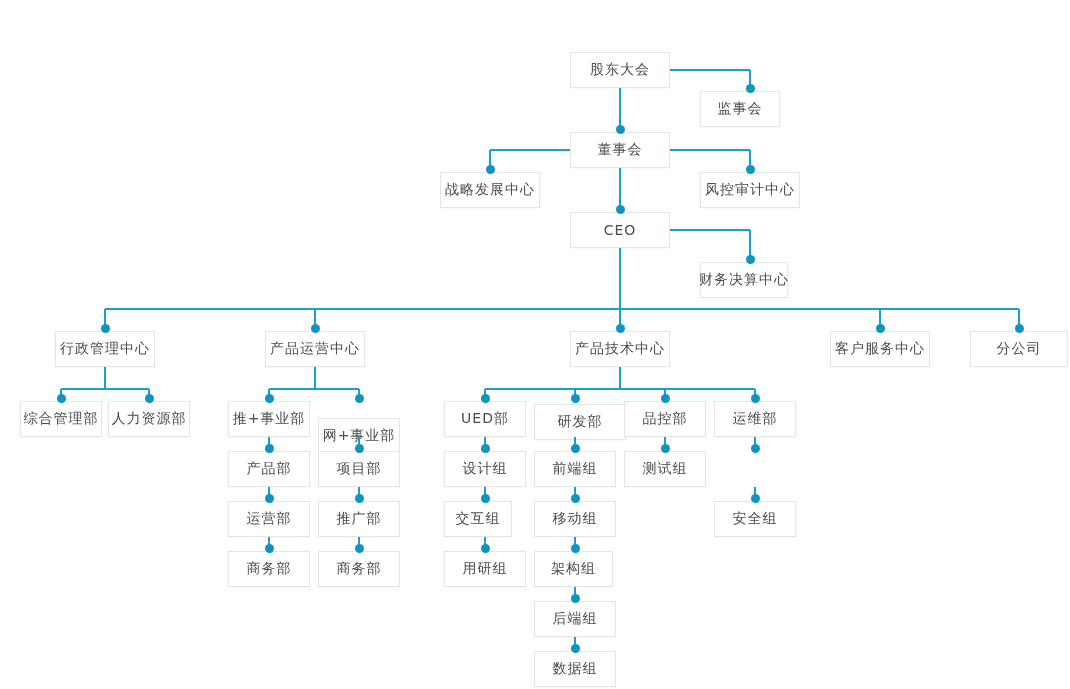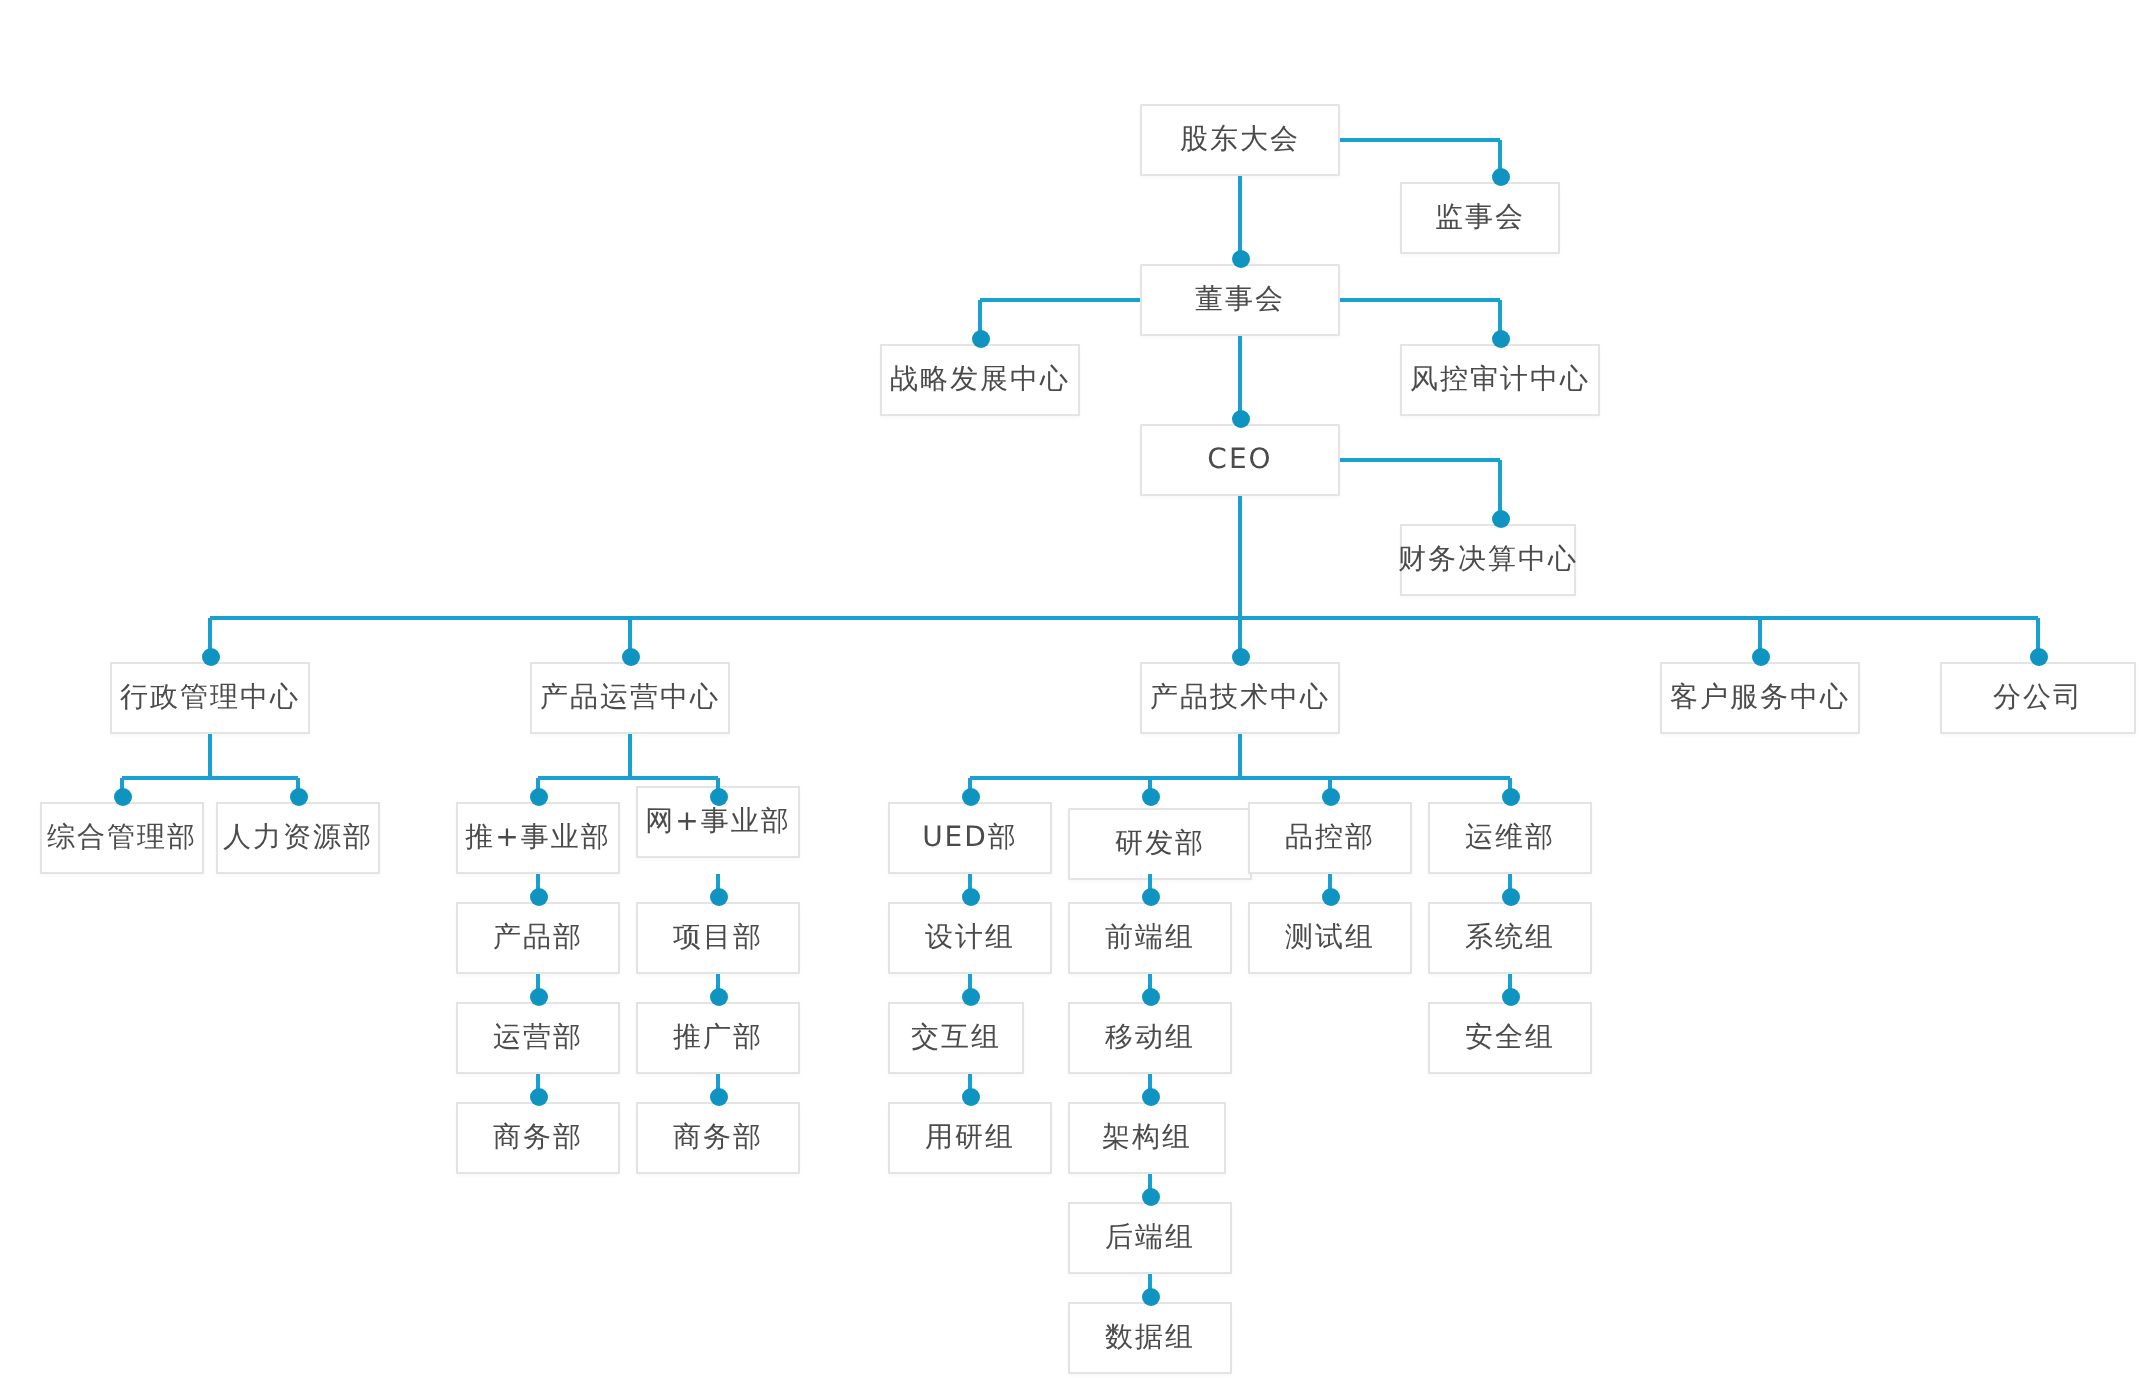--- a/index.html
+++ b/index.html
@@ -44,21 +44,21 @@
   <div class="node" style="left:55px;top:331px;width:100px">行政管理中心</div>
   <div class="node" style="left:265px;top:331px;width:100px">产品运营中心</div>
   <div class="node" style="left:570px;top:331px;width:100px">产品技术中心</div>
   <div class="node" style="left:830px;top:331px;width:100px">客户服务中心</div>
   <div class="node" style="left:970px;top:331px;width:98px">分公司</div>
 
   <div class="node" style="left:20px;top:401px;width:82px">综合管理部</div>
   <div class="node" style="left:108px;top:401px;width:82px">人力资源部</div>
 
   <div class="node" style="left:228px;top:401px;width:82px">推+事业部</div>
-  <div class="node" style="left:318px;top:393px;width:82px">网+事业部</div>
+  <div class="node" style="left:318px;top:418px;width:82px">网+事业部</div>
   <div class="node" style="left:228px;top:451px;width:82px">产品部</div>
   <div class="node" style="left:228px;top:501px;width:82px">运营部</div>
   <div class="node" style="left:228px;top:551px;width:82px">商务部</div>
   <div class="node" style="left:318px;top:451px;width:82px">项目部</div>
   <div class="node" style="left:318px;top:501px;width:82px">推广部</div>
   <div class="node" style="left:318px;top:551px;width:82px">商务部</div>
 
   <div class="node" style="left:444px;top:401px;width:82px">UED部</div>
   <div class="node" style="left:534px;top:404px;width:92px">研发部</div>
   <div class="node" style="left:624px;top:401px;width:82px">品控部</div>
@@ -69,21 +69,20 @@
   <div class="node" style="left:444px;top:551px;width:82px">用研组</div>
 
   <div class="node" style="left:534px;top:451px;width:82px">前端组</div>
   <div class="node" style="left:534px;top:501px;width:82px">移动组</div>
   <div class="node" style="left:534px;top:551px;width:79px">架构组</div>
   <div class="node" style="left:534px;top:601px;width:82px">后端组</div>
   <div class="node" style="left:534px;top:651px;width:82px">数据组</div>
 
   <div class="node" style="left:624px;top:451px;width:82px">测试组</div>
 
-  <div class="node" style="left:714px;top:451px;width:82px">系统组</div>
   <div class="node" style="left:714px;top:501px;width:82px">安全组</div>
 <div class="hline" style="left: 670px; top: 69px; width: 80px; height: 2px;"></div>
     <div class="hline" style="left: 490px; top: 149px; width: 80px; height: 2px;"></div>
     <div class="hline" style="left: 670px; top: 149px; width: 80px; height: 2px;"></div>
     <div class="hline" style="left: 670px; top: 229px; width: 80px; height: 2px;"></div>
     <div class="hline" style="left: 105px; top: 308px; width: 914px; height: 2px;"></div>
     <div class="hline" style="left: 61px; top: 388px; width: 88px; height: 2px;"></div>
     <div class="hline" style="left: 269px; top: 388px; width: 90px; height: 2px;"></div>
     <div class="hline" style="left: 485px; top: 388px; width: 270px; height: 2px;"></div>
     <div class="vline" style="left: 619px; top: 88px; width: 2px; height: 44px;"></div>

